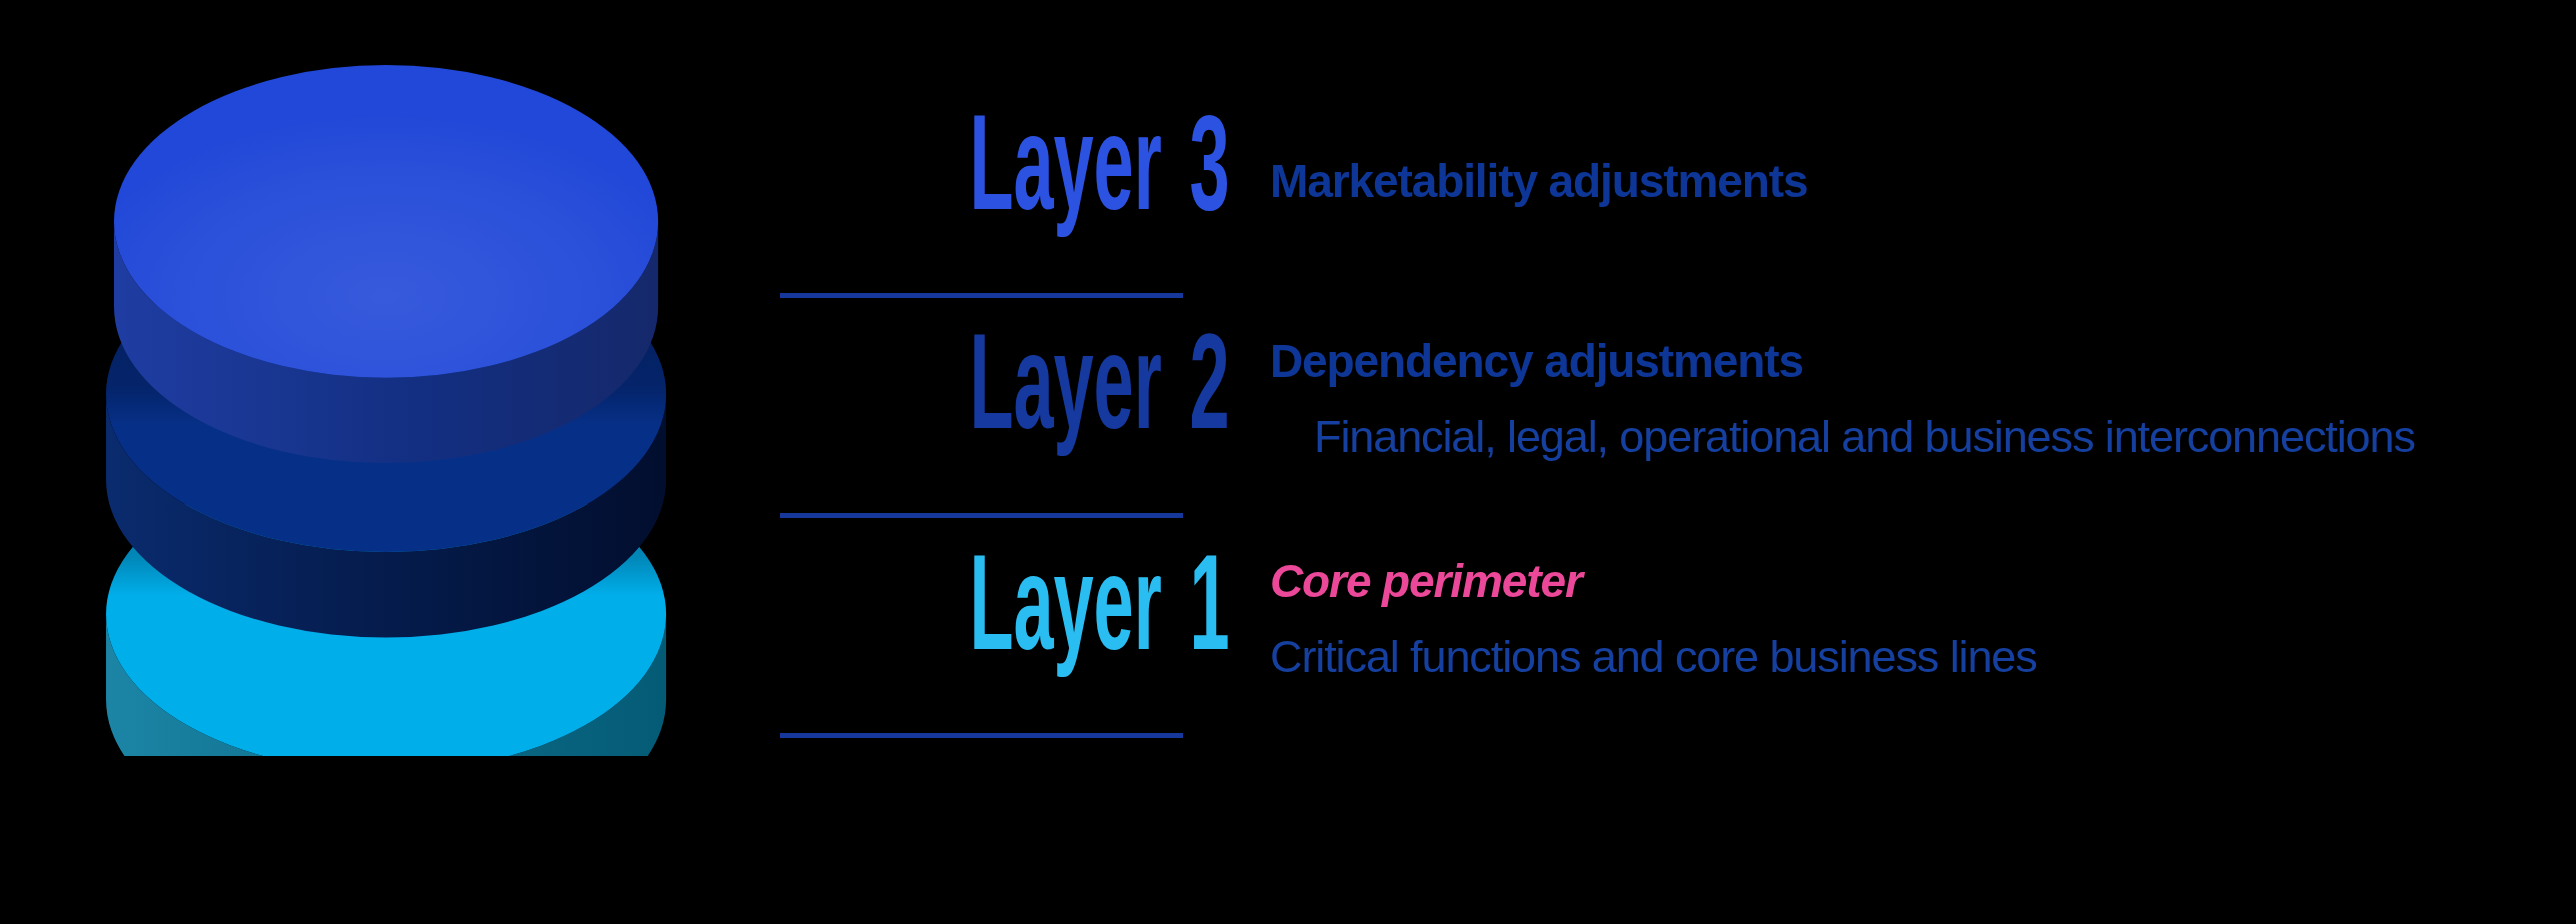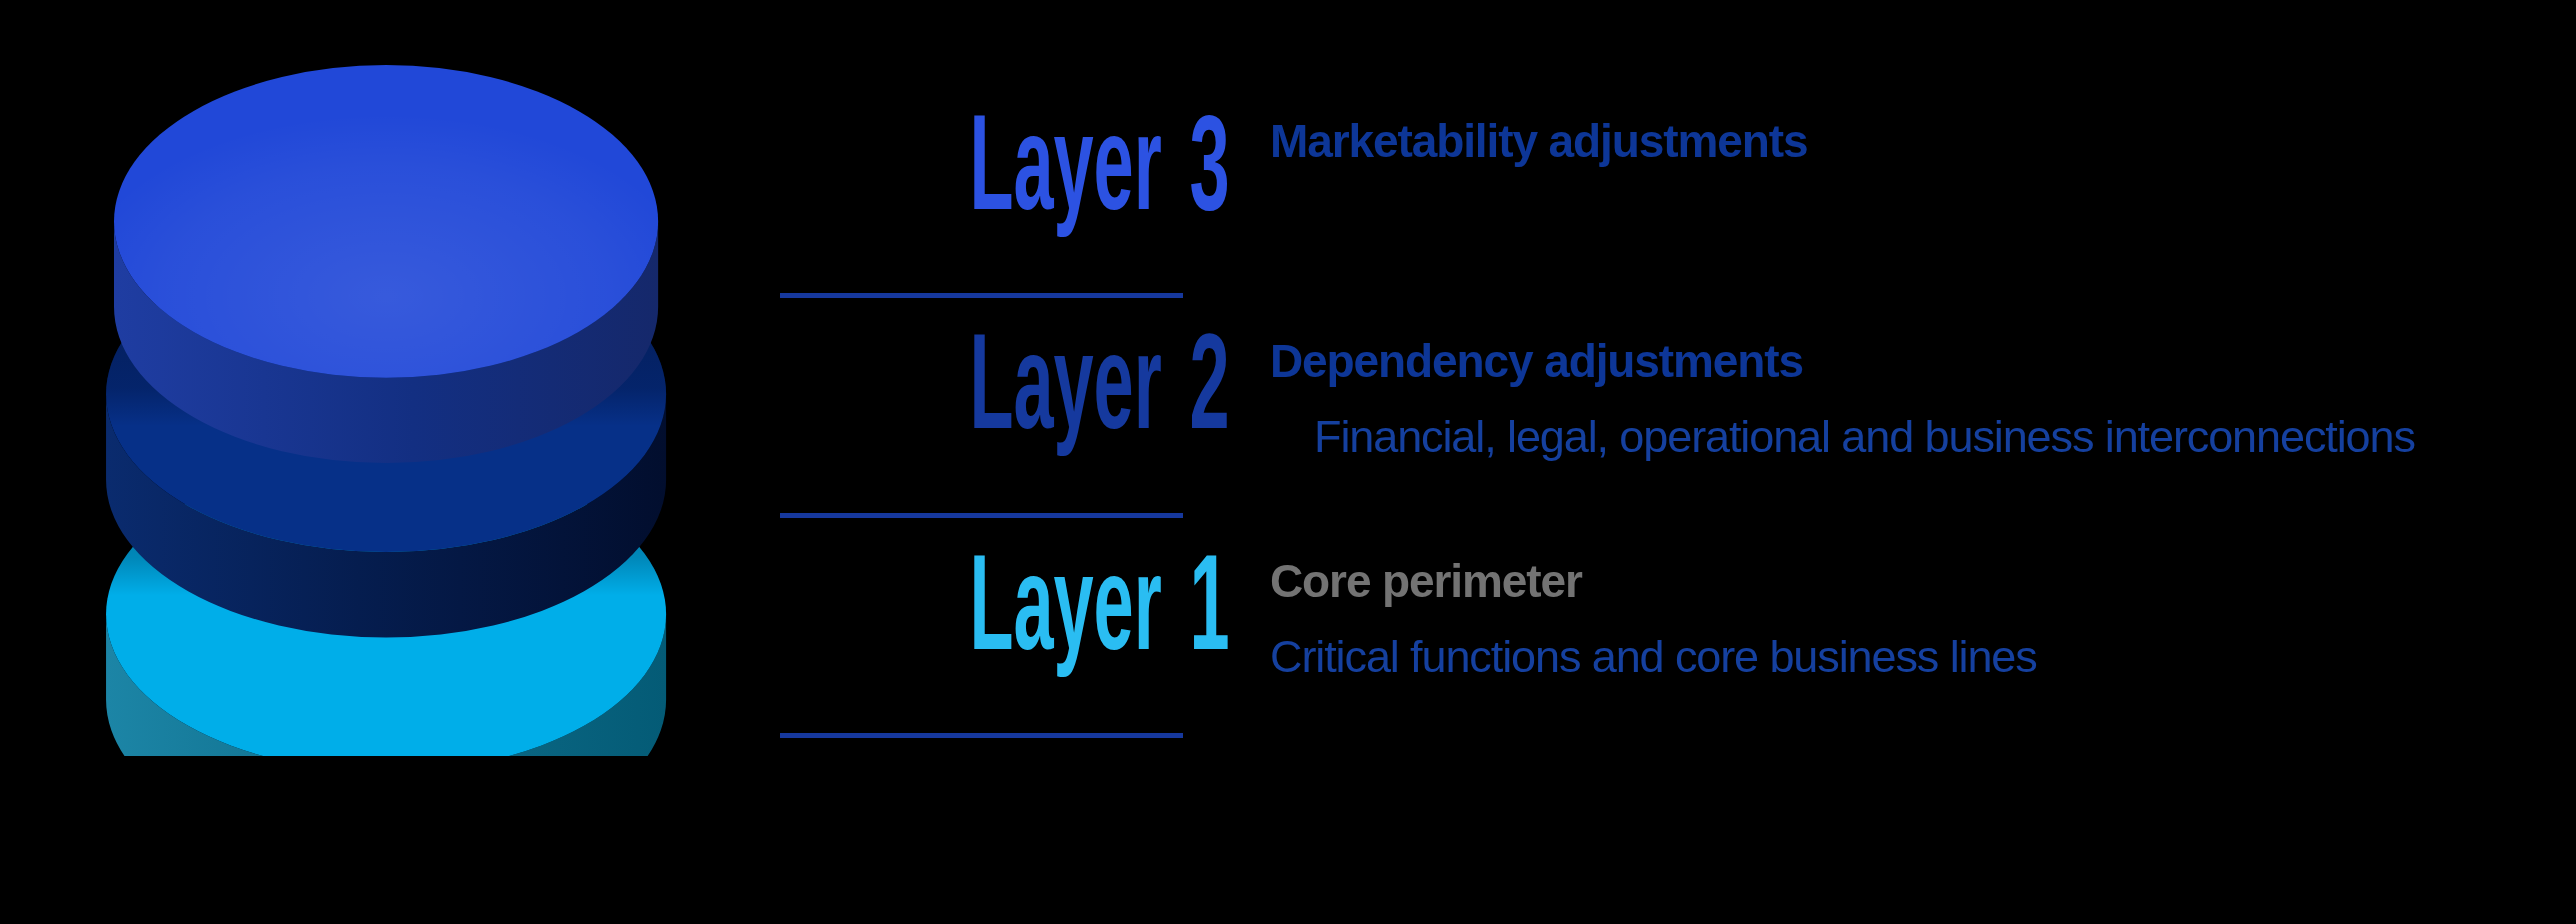--- a/index.html
+++ b/index.html
@@ -119,26 +119,26 @@
 
     <g>
       <path fill="url(#wall3)" d="M157,306 L157,424 A376,216 0 0 0 909,424 L909,306 A376,216 0 0 1 157,306 Z"></path>
       <ellipse cx="533" cy="306" rx="376" ry="216" fill="#2148D8"></ellipse>
       <ellipse cx="533" cy="306" rx="376" ry="216" fill="url(#gloss3)"></ellipse>
     </g>
   </svg>
 
   <div class="layer-label t-row3-label" style="color: rgb(44, 82, 226);">Layer 3</div>
   <div class="divider t-row3-div" style="background: rgb(22, 56, 157);"></div>
-  <div class="heading t-row3-head" style="color: rgb(13, 54, 151);">Marketability adjustments</div>
+  <div class="heading t-row3-head" style="color: rgb(13, 54, 151); margin-top: 40px;">Marketability adjustments</div>
 
   <div class="layer-label t-row2-label" style="color: rgb(21, 57, 158);">Layer 2</div>
   <div class="divider t-row2-div" style="background: rgb(22, 56, 157);"></div>
   <div class="heading t-row2-head" style="color: rgb(13, 54, 151);">Dependency adjustments</div>
   <div class="desc t-row2-desc" style="color: rgb(21, 64, 159); margin-left: 44px;">Financial, legal, operational and business interconnections</div>
 
   <div class="layer-label t-row1-label" style="color: rgb(42, 189, 242);">Layer 1</div>
   <div class="divider t-row1-div" style="background: rgb(22, 56, 157);"></div>
-  <div class="heading t-row1-head" style="color: #737373;">Core perimeter</div>
+  <div class="heading t-row1-head" style="color: #ec4899; font-style: italic;">Core perimeter</div>
   <div class="desc t-row1-desc" style="color: rgb(21, 64, 159);">Critical functions and core business lines</div>
 
 </div>
 
 
 </body></html>

